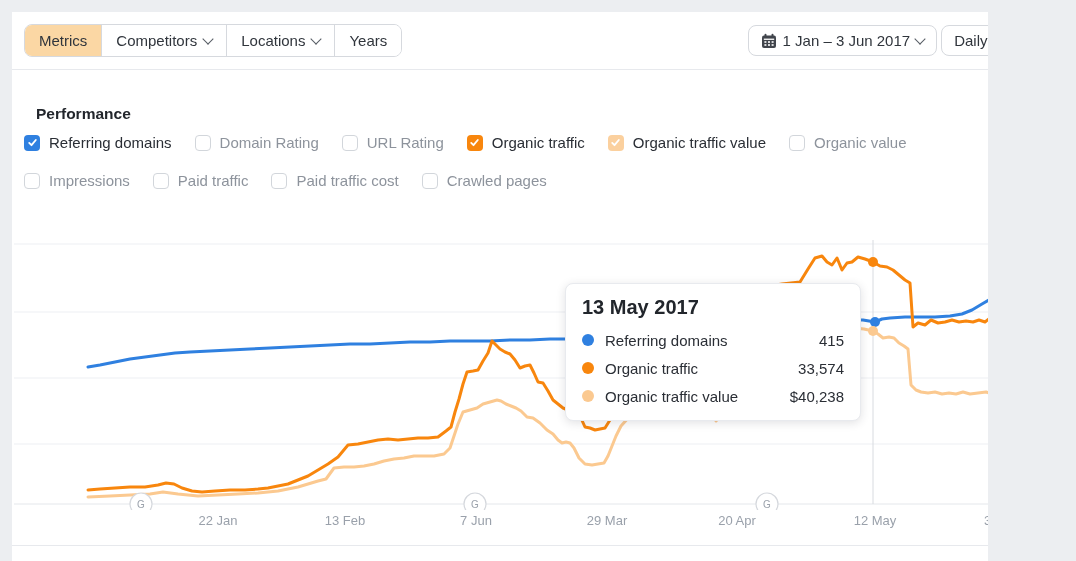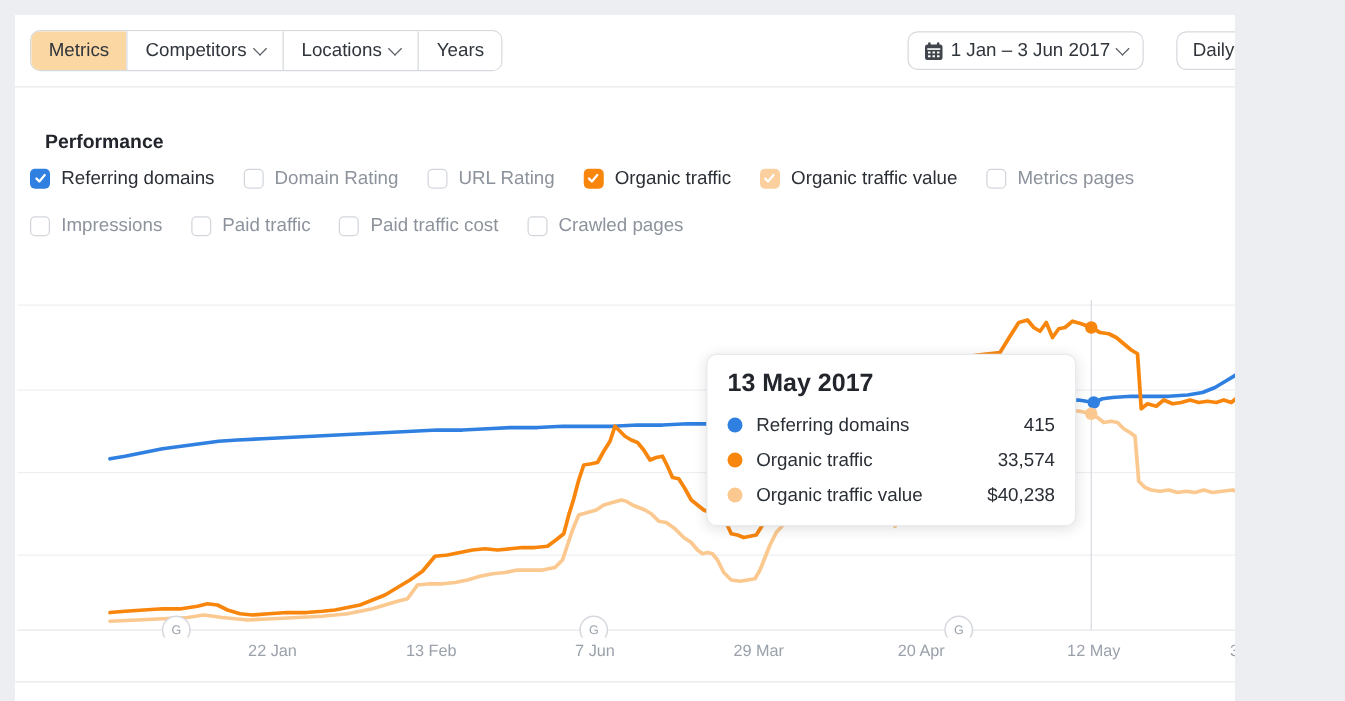--- a/index.html
+++ b/index.html
@@ -7,21 +7,21 @@
   .card{position:absolute;left:12px;top:12px;width:1056px;height:549px;background:#fff;}
 
   
   .toolbar{position:absolute;left:0;top:0;width:100%;height:58px;border-bottom:1px solid #e7e9ed;box-sizing:border-box;display:flex;align-items:center;}
   .seg-group{display:inline-flex;margin-left:12px;border:1px solid #d6d9de;border-radius:8px;overflow:hidden;height:31px;background:#fff;}
   .seg{display:flex;align-items:center;gap:7px;padding:0 14px;font-size:15px;color:#30353c;background:#fff;border:none;border-left:1px solid #d6d9de;cursor:pointer;font-family:inherit;}
   .seg:first-child{border-left:none;}
   .seg.active{background:#fbd7a4;}
   .toolbar-right{margin-left:auto;display:flex;align-items:center;margin-right:12px;}
   .btn{display:flex;align-items:center;gap:6px;height:31px;padding:0 12px;border:1px solid #d6d9de;border-radius:8px;background:#fff;font-size:15px;color:#30353c;cursor:pointer;font-family:inherit;box-sizing:border-box;}
-  .btn + .btn{margin-left:26px;}
+  .btn + .btn{margin-left:4px;}
   .chev{width:7px;height:7px;border-right:1.8px solid #565c64;border-bottom:1.8px solid #565c64;transform:rotate(45deg);margin-top:-3px;display:inline-block;}
   .chev.up{transform:rotate(-135deg);margin-top:4px;border-color:#9aa1ab;width:9px;height:9px;}
   .kebab{display:flex;flex-direction:column;gap:2.5px;margin-left:26px;padding:6px;background:none;border:none;cursor:pointer;}
   .kebab i{width:3.5px;height:3.5px;border-radius:50%;background:#5f656d;}
 
   
   .section-header{position:absolute;left:12px;top:81px;right:16px;display:flex;align-items:flex-start;}
   .section-title{font-size:15.5px;font-weight:bold;color:#22262c;margin:12px;}
   .collapse{margin-left:auto;cursor:pointer;}
 
@@ -132,21 +132,21 @@
       <label class="toggle on">
           <span class="cb" style="background: rgb(251, 208, 158);">
             <svg width="11" height="11" viewBox="0 0 12 12">
               <path d="M2.4 6.4 L4.9 8.9 L9.6 3.3" stroke="#fff" stroke-width="2" fill="none" stroke-linecap="round" stroke-linejoin="round"></path>
             </svg>
           </span>
           <span>Organic traffic value</span>
         </label>
       <label class="toggle">
           <span class="cb"></span>
-          <span>Metrics pages</span>
+          <span>Organic value</span>
         </label>
     </div>
 
     <div class="toggles r2">
       <label class="toggle">
           <span class="cb"></span>
           <span>Impressions</span>
         </label>
       <label class="toggle">
           <span class="cb"></span>

